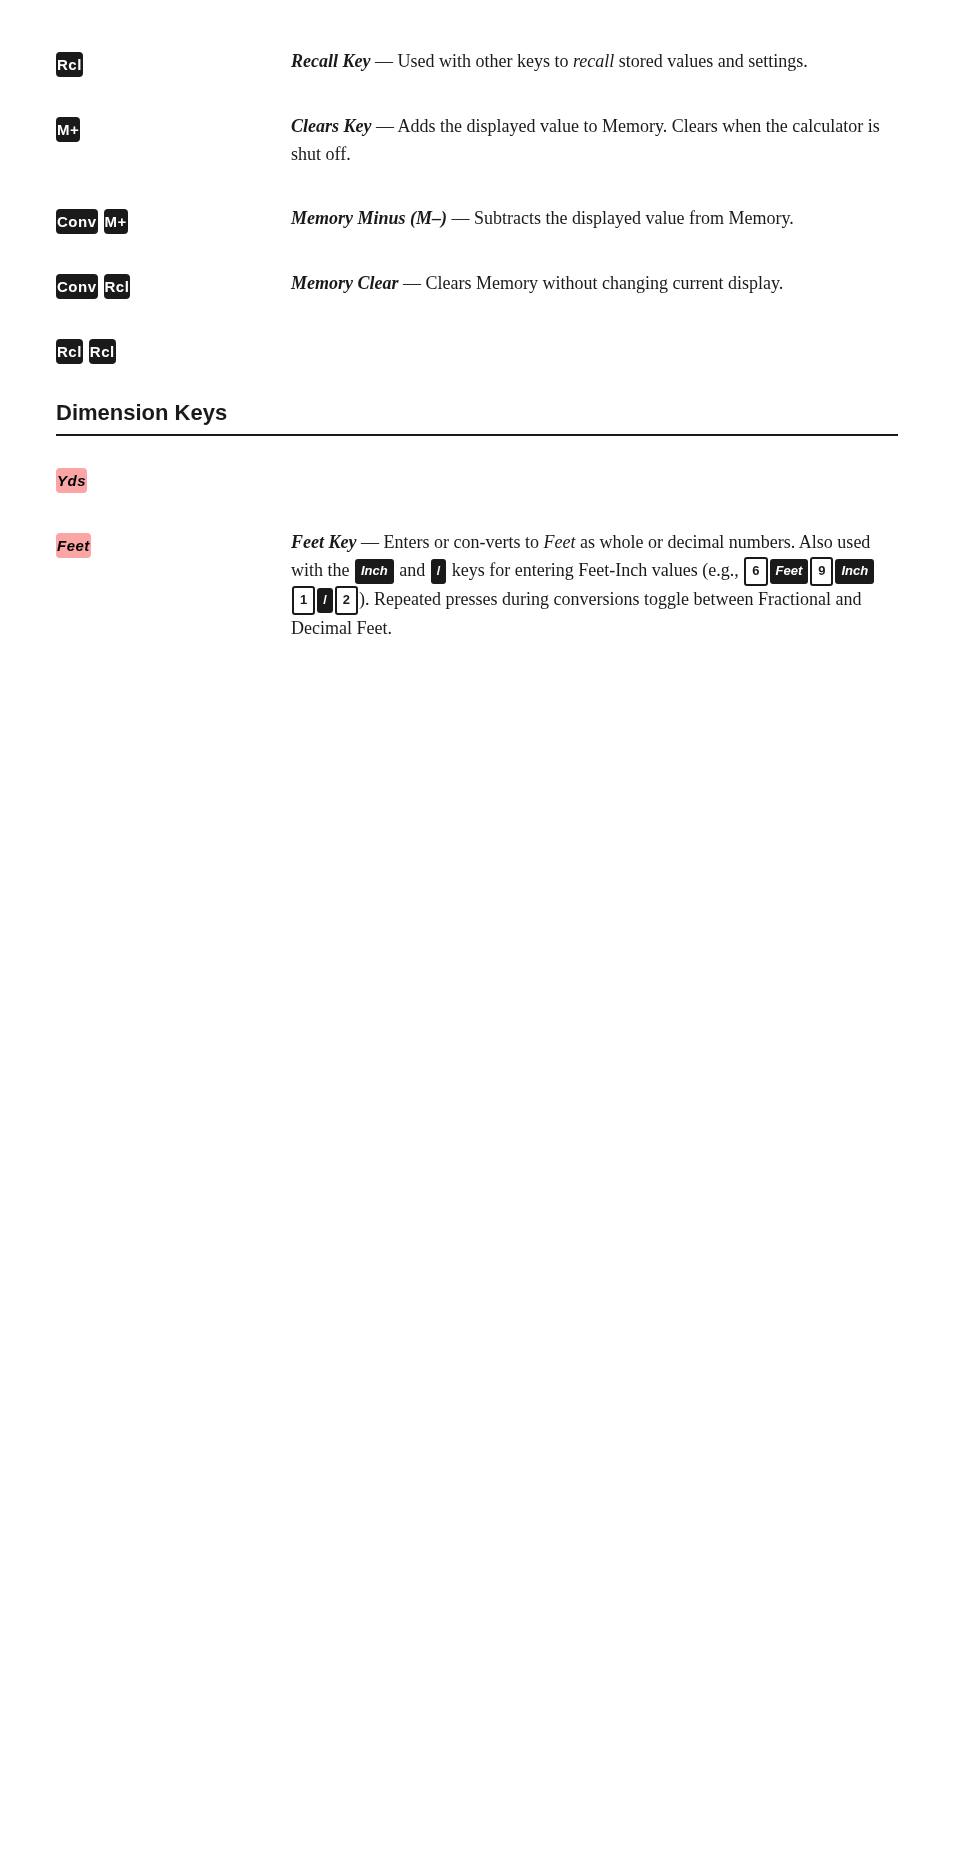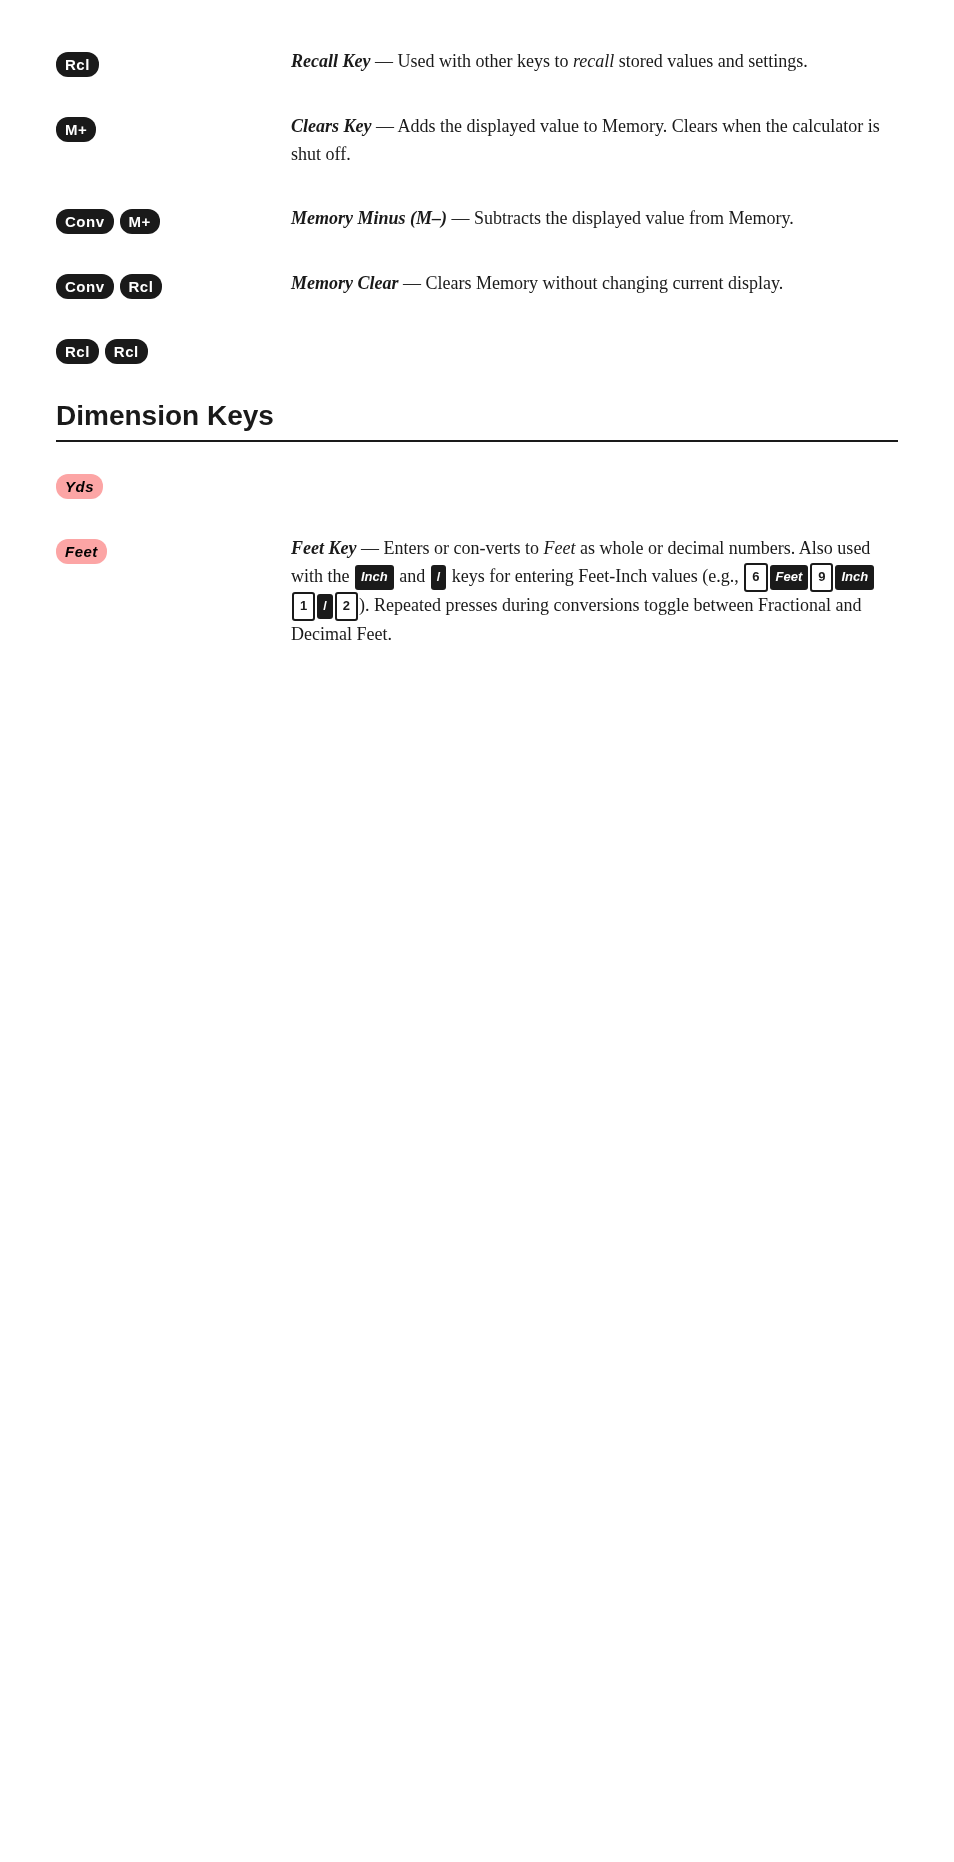--- a/index.html
+++ b/index.html
@@ -36,22 +36,22 @@
 
     .key-badge {
       display: inline-flex;
       align-items: center;
       justify-content: center;
       background: #1a1a1a;
       color: #ffffff;
       font-family: Arial, Helvetica, sans-serif;
       font-size: 15px;
       font-weight: bold;
-      padding: 4px 9px;
-      border-radius: 12px;
+      padding: 4px 1px;
+      border-radius: 4px;
       white-space: nowrap;
       letter-spacing: 0.5px;
     }
 
     .key-badge.yellow-bg {
       background: #fca5a5;
       color: #000000;
       font-style: italic;
     }
 
@@ -73,21 +73,21 @@
 
     .italic-text {
       font-style: italic;
     }
 
     .section-divider {
       margin: 30px 0 24px 0;
     }
 
     .section-title {
-      font-size: 28px;
+      font-size: 22px;
       font-weight: bold;
       font-family: Arial, Helvetica, sans-serif;
       color: #1a1a1a;
       padding-bottom: 8px;
       border-bottom: 2px solid #1a1a1a;
       margin-bottom: 28px;
     }
 
     .footer {
       text-align: center;

